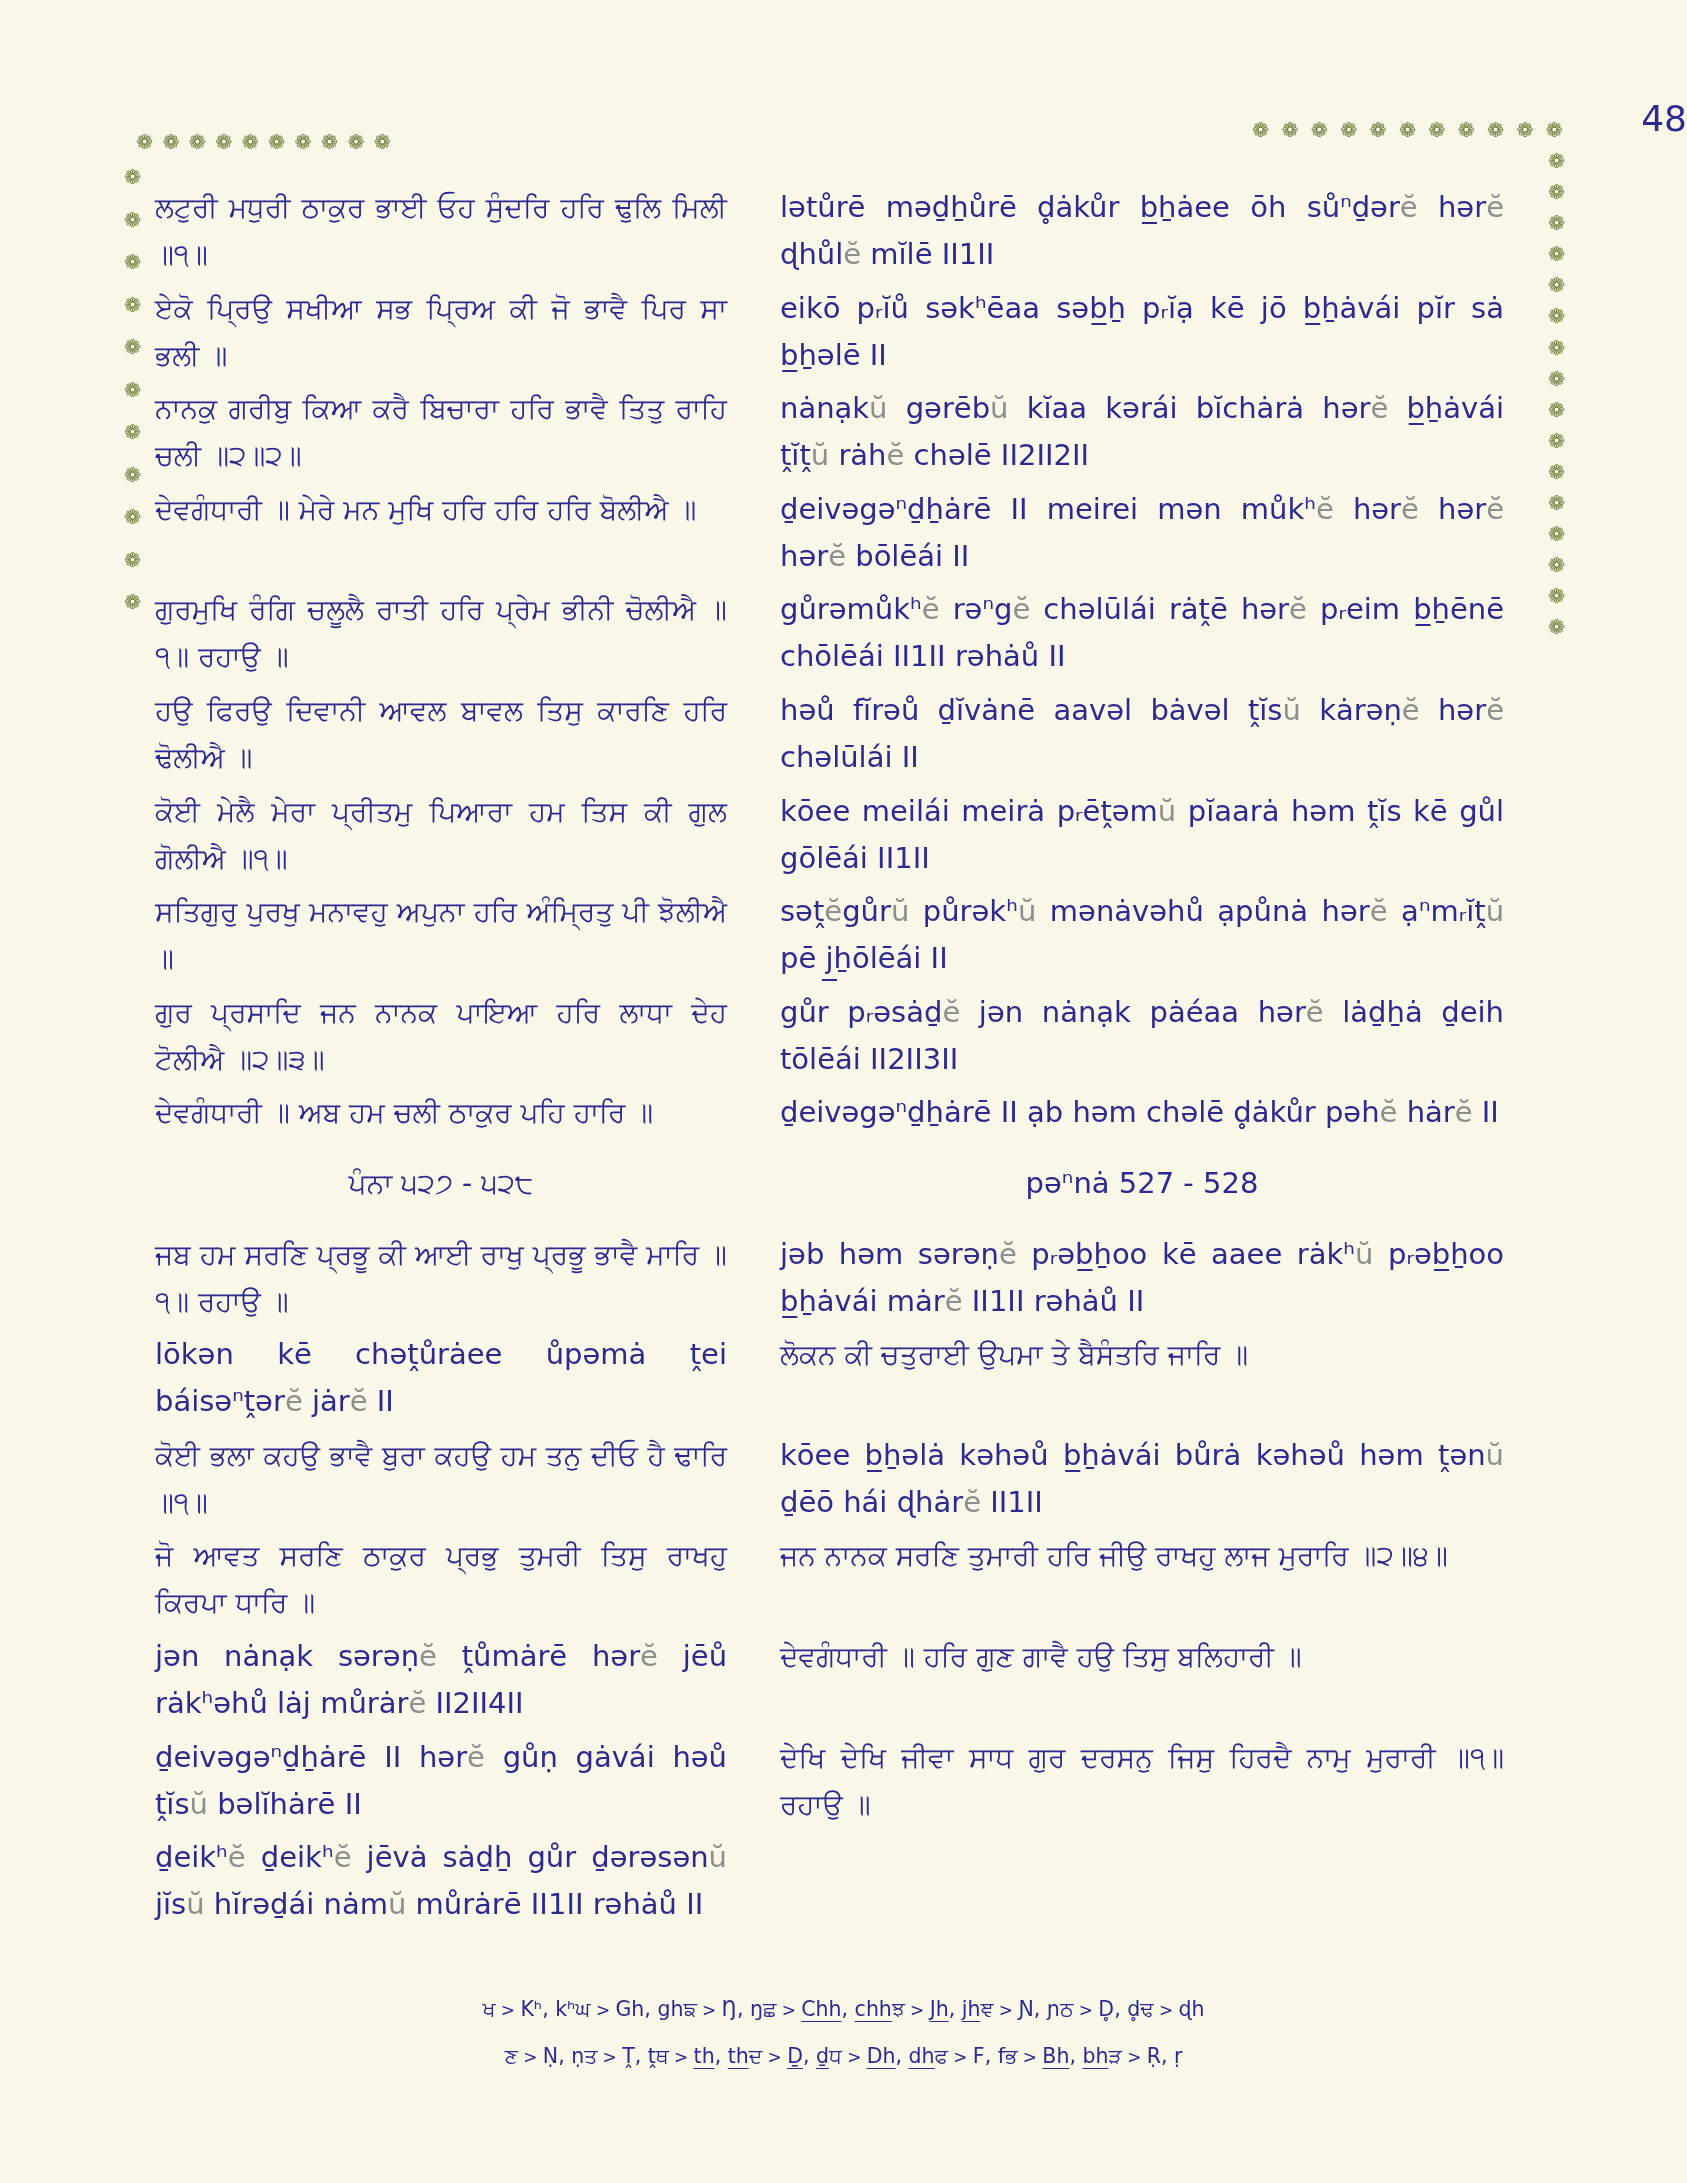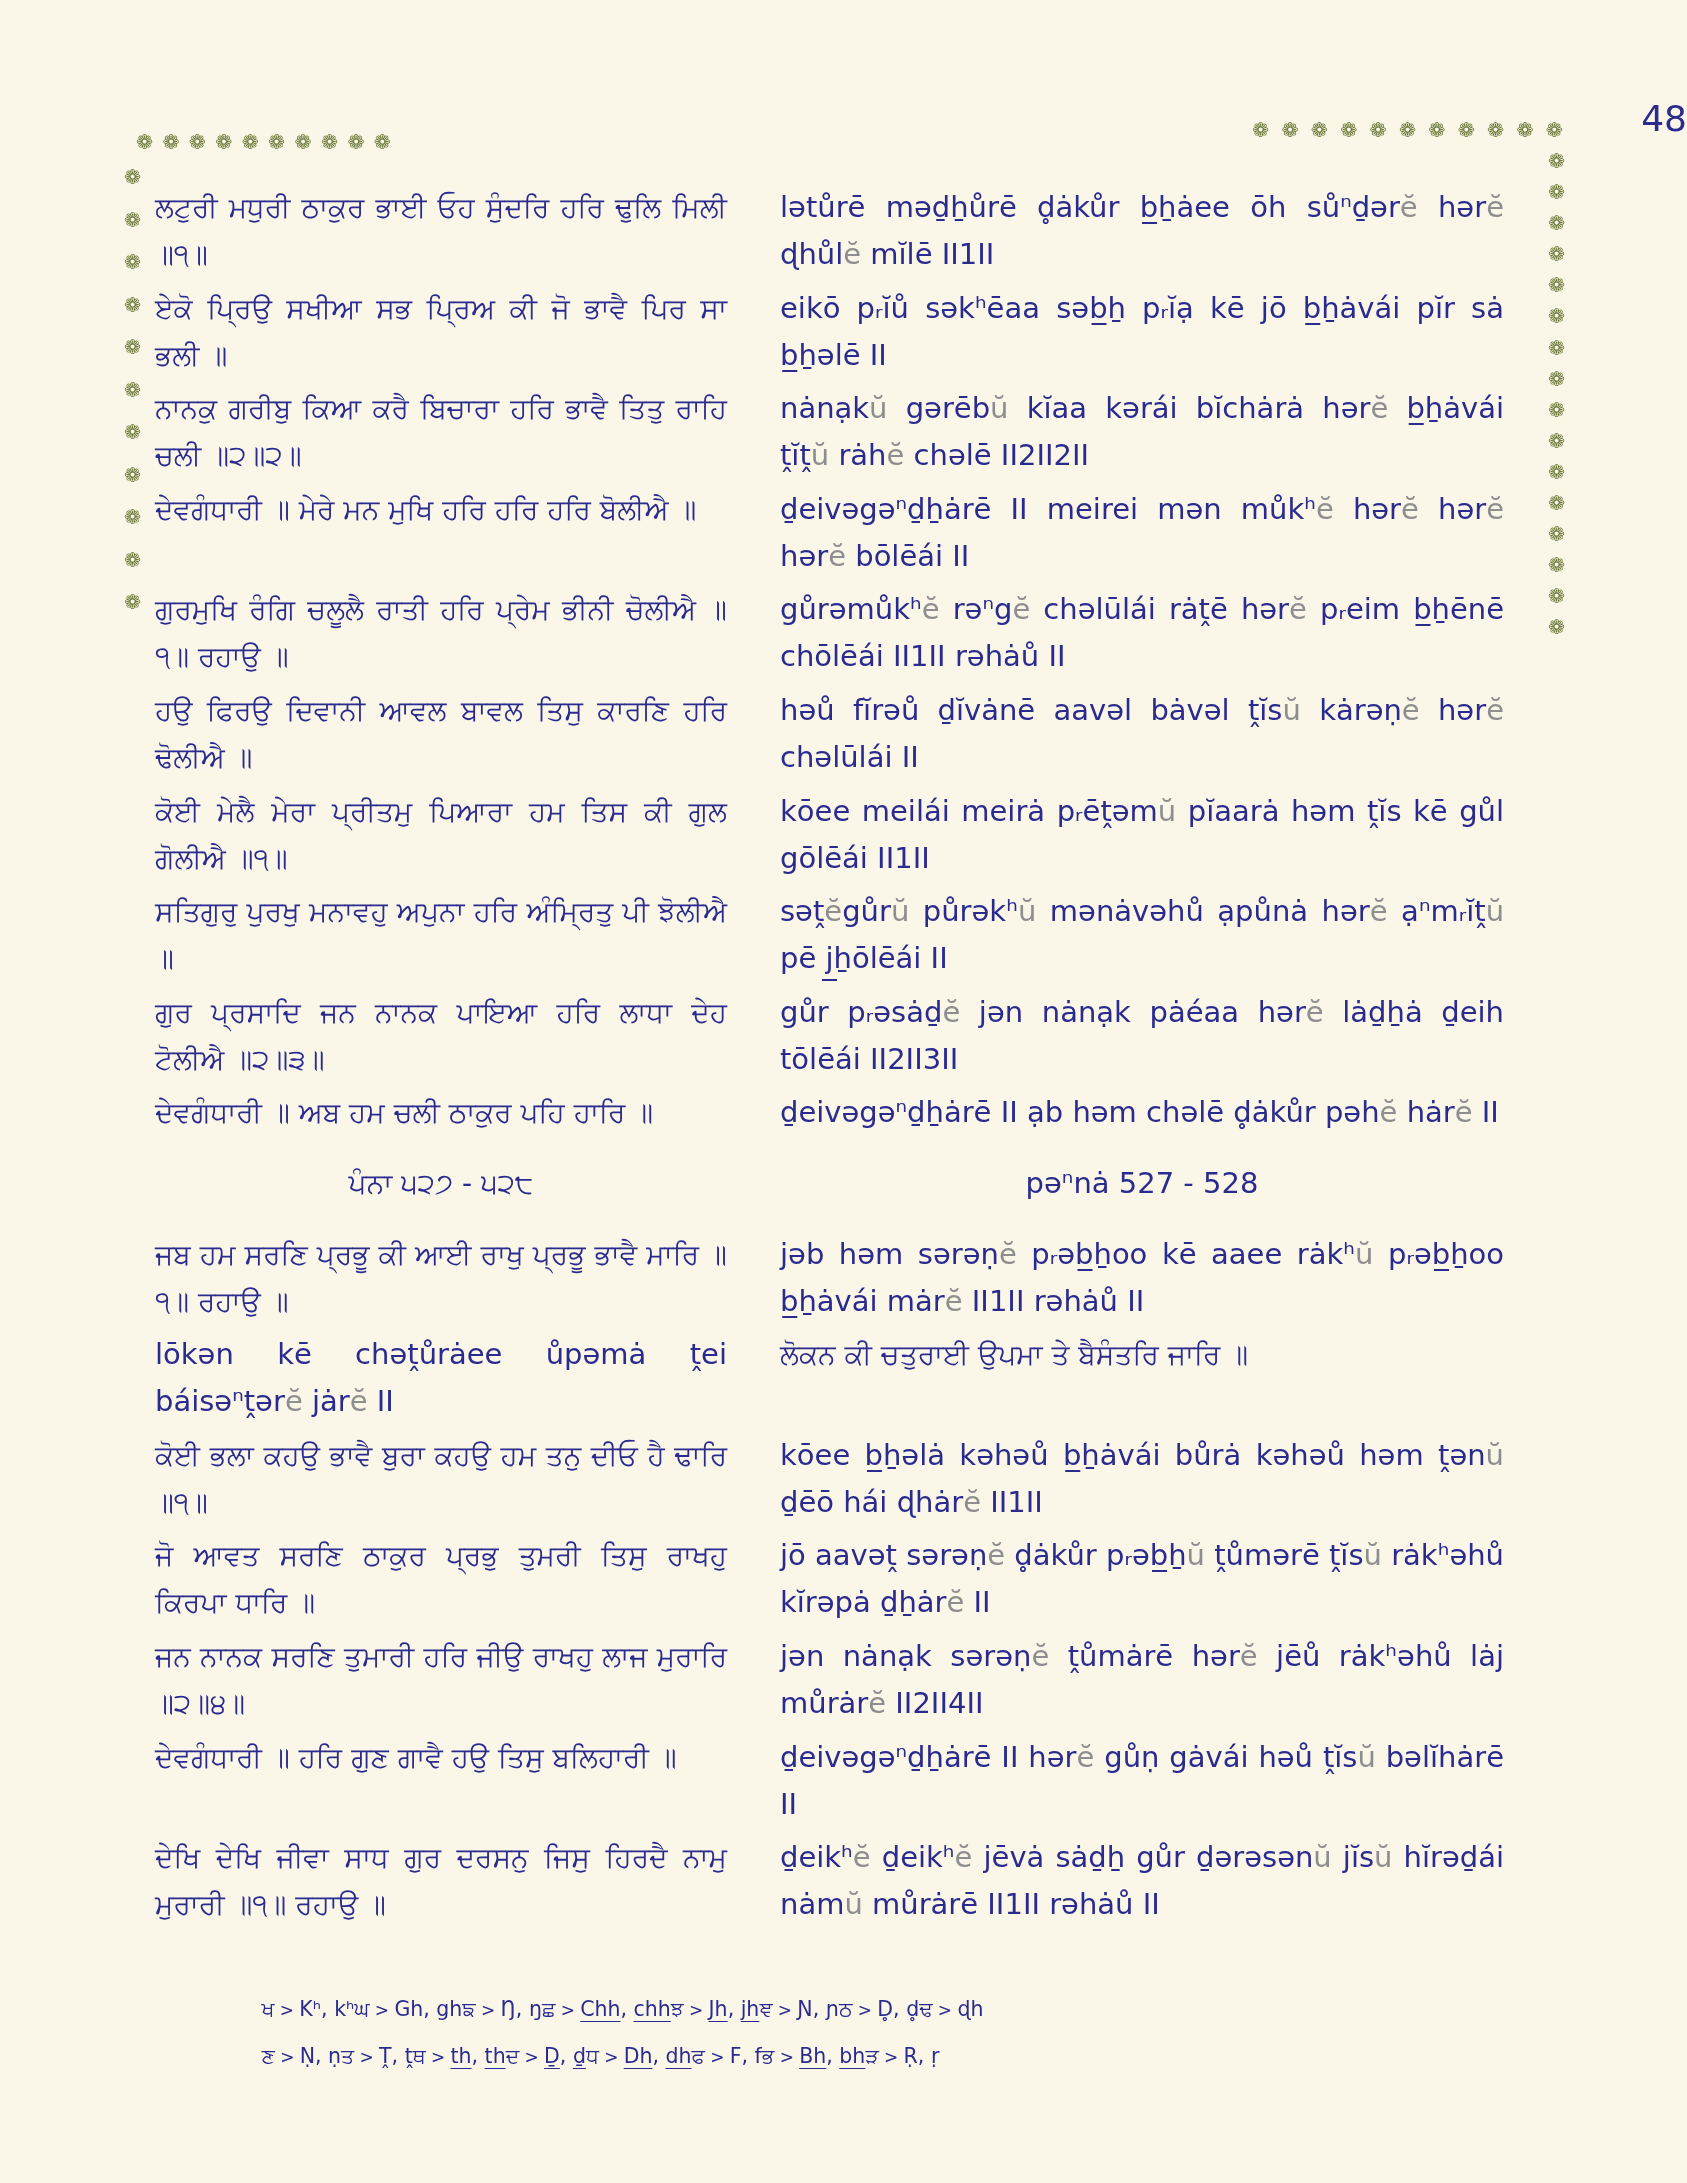--- a/index.html
+++ b/index.html
@@ -33,21 +33,21 @@
   }
   .cell{font-size:29px;line-height:47px;text-align:justify;color:var(--ink);}
   .cell.g{font-size:28px;}
   .cell.ref{text-align:center;padding:17px 0 17px 0;}
   .grey{color:var(--grey);}
   
   .legend{
     position:absolute;left:50%;transform:translateX(-50%);
     top:1986px;width:1164px;
   }
-  .legend-row{display:flex;justify-content:flex-start;font-size:20.5px;line-height:46px;color:var(--ink);}
+  .legend-row{display:flex;justify-content:center;font-size:20.5px;line-height:46px;color:var(--ink);}
   .leg-item{white-space:nowrap;}
   .leg-g{margin-right:5.3px;}
   .leg-arrow{margin-right:5.3px;font-size:17px;}
   .u-tok{text-decoration:underline;text-underline-offset:4.6px;text-decoration-thickness:1.3px;}
 </style>
 </head>
 <body>
 
 <div class="page-number">48</div>
 
@@ -131,21 +131,20 @@
     <div class="cell r"><span>ḏeivəgəⁿḏẖȧrē II ạb həm chəlē d̥ȧkůr pəh</span><span class="grey">ĕ</span><span> hȧr</span><span class="grey">ĕ</span><span> II</span></div>
     <div class="cell g ref">ਪੰਨਾ ੫੨੭ - ੫੨੮</div>
     <div class="cell r ref">pəⁿnȧ 527 - 528</div>
     <div class="cell g">ਜਬ ਹਮ ਸਰਣਿ ਪ੍ਰਭੂ ਕੀ ਆਈ ਰਾਖੁ ਪ੍ਰਭੂ ਭਾਵੈ ਮਾਰਿ ॥੧॥ ਰਹਾਉ ॥</div>
     <div class="cell r"><span>jəb həm sərəṇ</span><span class="grey">ĕ</span><span> pᵣəb̲ẖoo kē aaee rȧkʰ</span><span class="grey">ŭ</span><span> pᵣəb̲ẖoo b̲ẖȧvái mȧr</span><span class="grey">ĕ</span><span> II1II rəhȧů II</span></div>
     <div class="cell r"><span>lōkən kē chəṱůrȧee ůpəmȧ ṱei báisəⁿṱər</span><span class="grey">ĕ</span><span> jȧr</span><span class="grey">ĕ</span><span> II</span></div>
     <div class="cell g">ਲੋਕਨ ਕੀ ਚਤੁਰਾਈ ਉਪਮਾ ਤੇ ਬੈਸੰਤਰਿ ਜਾਰਿ ॥</div>
     <div class="cell g">ਕੋਈ ਭਲਾ ਕਹਉ ਭਾਵੈ ਬੁਰਾ ਕਹਉ ਹਮ ਤਨੁ ਦੀਓ ਹੈ ਢਾਰਿ ॥੧॥</div>
     <div class="cell r"><span>kōee b̲ẖəlȧ kəhəů b̲ẖȧvái bůrȧ kəhəů həm ṱən</span><span class="grey">ŭ</span><span> ḏēō hái ɖhȧr</span><span class="grey">ĕ</span><span> II1II</span></div>
     <div class="cell g">ਜੋ ਆਵਤ ਸਰਣਿ ਠਾਕੁਰ ਪ੍ਰਭੁ ਤੁਮਰੀ ਤਿਸੁ ਰਾਖਹੁ ਕਿਰਪਾ ਧਾਰਿ ॥</div>
-    <div class="cell r"><span>jō aavəṱ sərəṇ</span><span class="grey">ĕ</span><span> d̥ȧkůr pᵣəb̲ẖ</span><span class="grey">ŭ</span><span> ṱůmərē ṱĭs</span><span class="grey">ŭ</span><span> rȧkʰəhů kĭrəpȧ ḏẖȧr</span><span class="grey">ĕ</span><span> II</span></div>
     <div class="cell g">ਜਨ ਨਾਨਕ ਸਰਣਿ ਤੁਮਾਰੀ ਹਰਿ ਜੀਉ ਰਾਖਹੁ ਲਾਜ ਮੁਰਾਰਿ ॥੨॥੪॥</div>
     <div class="cell r"><span>jən nȧnạk sərəṇ</span><span class="grey">ĕ</span><span> ṱůmȧrē hər</span><span class="grey">ĕ</span><span> jēů rȧkʰəhů lȧj můrȧr</span><span class="grey">ĕ</span><span> II2II4II</span></div>
     <div class="cell g">ਦੇਵਗੰਧਾਰੀ ॥ ਹਰਿ ਗੁਣ ਗਾਵੈ ਹਉ ਤਿਸੁ ਬਲਿਹਾਰੀ ॥</div>
     <div class="cell r"><span>ḏeivəgəⁿḏẖȧrē II hər</span><span class="grey">ĕ</span><span> gůṇ gȧvái həů ṱĭs</span><span class="grey">ŭ</span><span> bəlĭhȧrē II</span></div>
     <div class="cell g">ਦੇਖਿ ਦੇਖਿ ਜੀਵਾ ਸਾਧ ਗੁਰ ਦਰਸਨੁ ਜਿਸੁ ਹਿਰਦੈ ਨਾਮੁ ਮੁਰਾਰੀ ॥੧॥ ਰਹਾਉ ॥</div>
     <div class="cell r"><span>ḏeikʰ</span><span class="grey">ĕ</span><span> ḏeikʰ</span><span class="grey">ĕ</span><span> jēvȧ sȧḏẖ gůr ḏərəsən</span><span class="grey">ŭ</span><span> jĭs</span><span class="grey">ŭ</span><span> hĭrəḏái nȧm</span><span class="grey">ŭ</span><span> můrȧrē II1II rəhȧů II</span></div>
   </div>
 
 <div class="legend">
   <div id="legend-row-0" class="legend-row">

